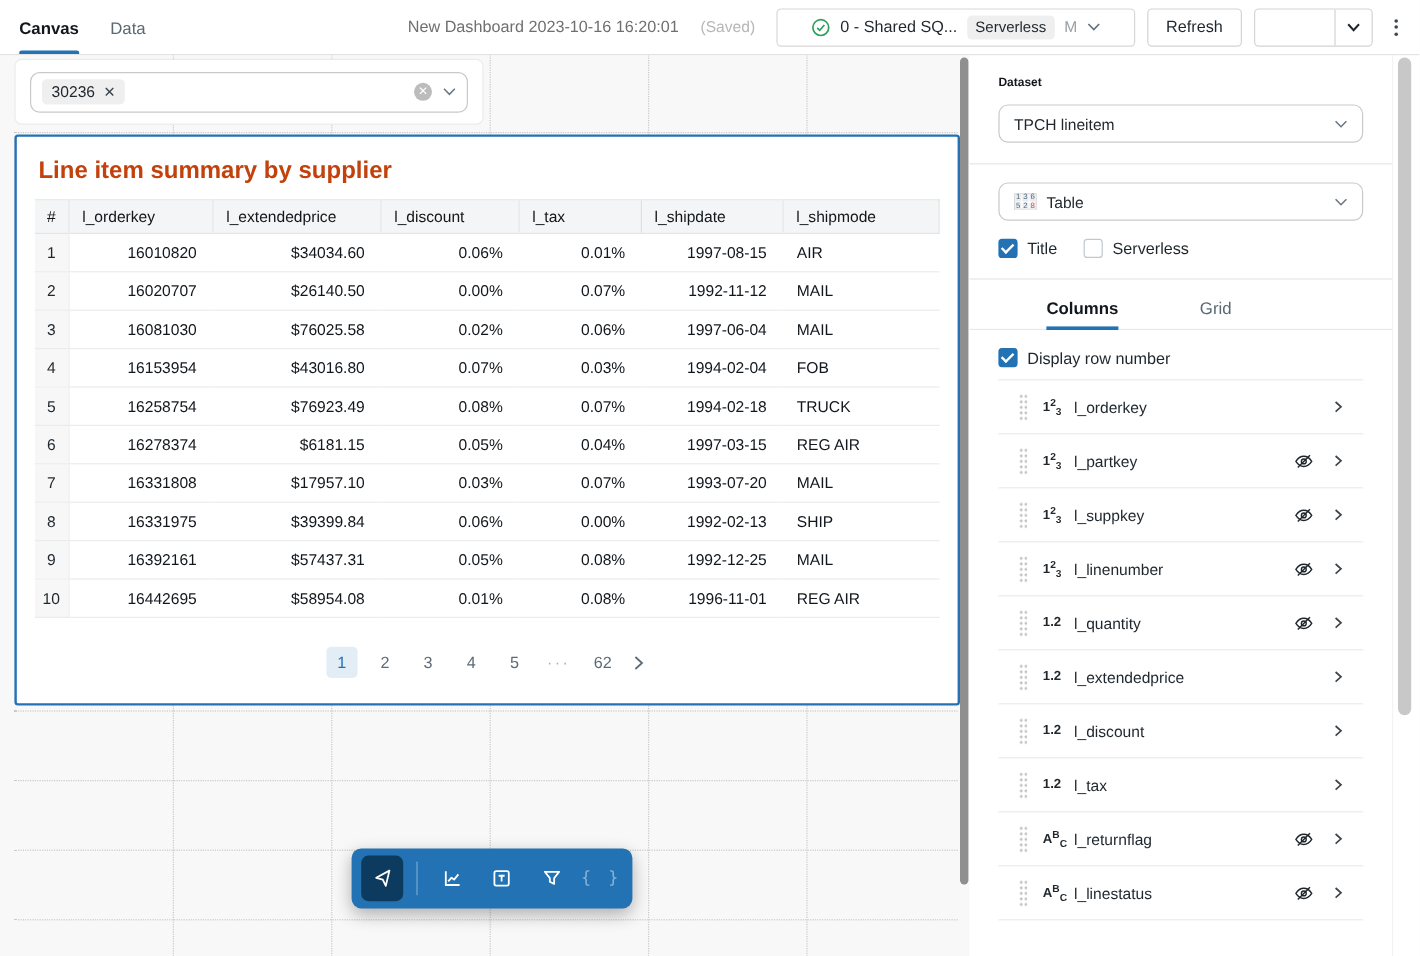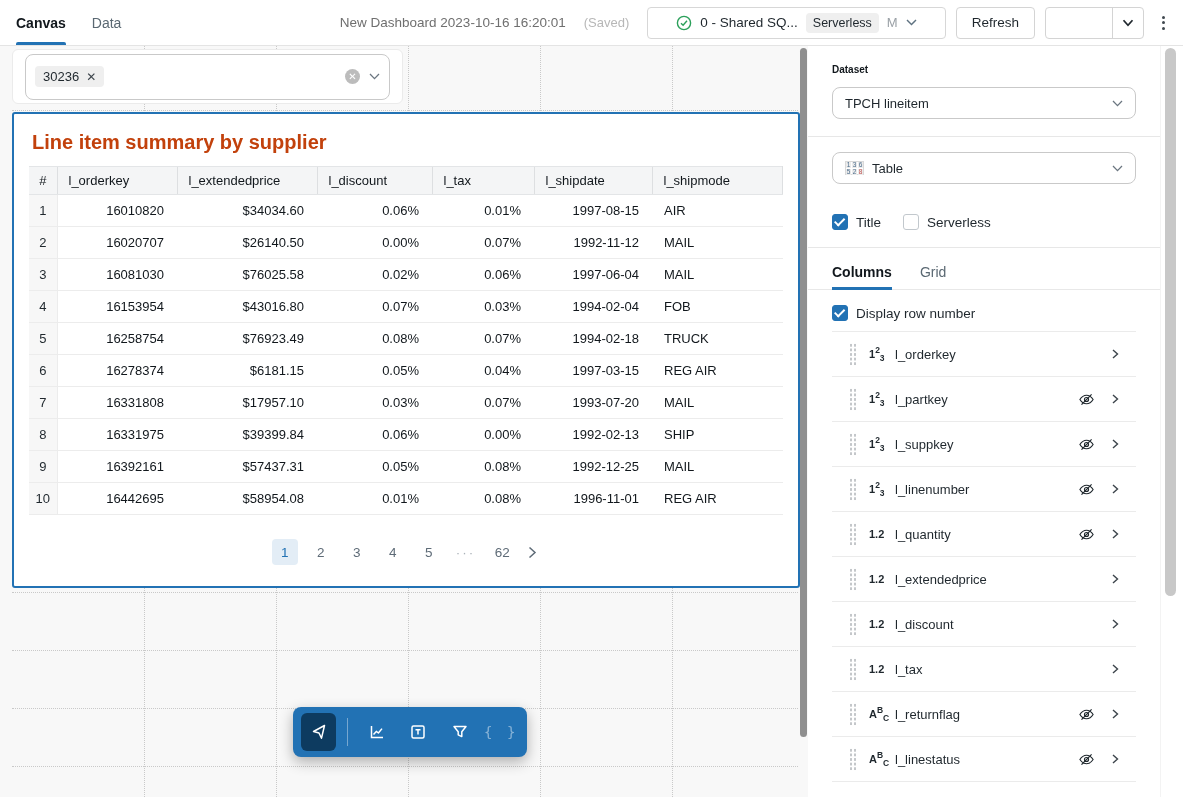--- a/index.html
+++ b/index.html
@@ -38,21 +38,21 @@
   .main { display:flex; height:751px; }
   .canvas { width:808px; position:relative; background:#f8f8f8; overflow:hidden; }
 
   .gridline-v { position:absolute; top:0; bottom:0; width:0; border-left:1px dotted #c9c9c9; z-index:0; }
   .gridline-h { position:absolute; left:12px; right:10px; height:0; border-top:1px dotted #c9c9c9; z-index:0; }
 
   
   .filter-widget { position:absolute; left:12px; top:3px; width:391px; height:55px;
     background:#fff; border:1px solid #ebebeb; border-radius:6px; display:flex;
     align-items:center; padding:0 12px; z-index:1; }
-  .filter-select { flex:1; height:46px; border:1px solid #c9c9c9; border-radius:8px;
+  .filter-select { flex:1; height:34px; border:1px solid #c9c9c9; border-radius:8px;
     background:#fff; display:flex; align-items:center; padding:0 9px; cursor:pointer; }
   .ftag { background:#efefef; border-radius:4px; padding:3px 8px; font-size:13px;
     display:flex; align-items:center; gap:7px; color:#1f272d; }
   .ftag .x { font-size:12px; color:#3c444b; cursor:pointer; }
   .fclear { margin-left:auto; width:15px; height:15px; border-radius:50%; background:#bcbcbc;
     color:#fff; font-size:10px; line-height:15px; text-align:center; cursor:pointer; }
   .fcaret { margin-left:9px; display:flex; align-items:center; }
 
   
   .table-widget { position:absolute; left:12px; top:66px; width:788px; height:476px;
@@ -103,30 +103,30 @@
     align-items:center; padding:0 12px; font-size:13px; color:#1f272d; cursor:pointer;
     background:#fff; }
   .pselect .caret { margin-left:auto; display:flex; align-items:center; }
   .pdivider { height:1px; background:#e7e7e7; margin:17px -24px 15px; }
   .viz-icon { width:19px; height:14px; display:grid; grid-template-columns:repeat(3,1fr);
     grid-template-rows:repeat(2,1fr); gap:1px; background:#fff; border:1px solid #d9d9d9;
     margin-right:8px; flex:none; }
   .viz-icon span { background:#ececec; font-size:6.5px; line-height:6px; text-align:center;
     color:#4a6b8a; display:flex; align-items:center; justify-content:center; }
   .viz-icon span.red { color:#c0504d; }
-  .cbrow { display:flex; align-items:center; gap:22px; margin-top:30px; }
+  .cbrow { display:flex; align-items:center; gap:22px; margin-top:15px; }
   .cbitem { display:flex; align-items:center; gap:8px; font-size:13.5px; color:#1f272d; cursor:pointer; }
   .cb { width:16px; height:16px; border-radius:3px; border:1px solid #c2c8cd; background:#fff;
     display:flex; align-items:center; justify-content:center; flex:none; }
   .cb.checked { background:#2272b4; border-color:#2272b4; }
   .cb.checked::after { content:''; width:8px; height:4px; border-left:2px solid #fff;
     border-bottom:2px solid #fff; transform:rotate(-45deg) translate(0.5px,-1px); }
   .ptabs { display:flex; gap:28px; margin:16px -24px 0; padding:0 24px;
     border-bottom:1px solid #e8e8e8; }
-  .ptab { font-size:14px; color:#5a6872; padding-bottom:9px; position:relative; cursor:pointer; }
+  .ptab { font-size:14px; color:#5a6872; padding-bottom:9px; position:relative; cursor:pointer;margin-left:40px; }
   .ptab.active { color:#11171c; font-weight:700; }
   .ptab.active::after { content:''; position:absolute; left:0; right:0; bottom:-1px; height:3px;
     background:#2272b4; }
   .drn { margin-top:13px; height:20px; }
   .collist { list-style:none; margin-top:8px; border-top:1px solid #ebebeb; }
   .colitem { height:45px; display:flex; align-items:center; border-bottom:1px solid #ebebeb;
     padding:0 16px 0 17px; cursor:pointer; }
   .drag { width:7px; height:23px; margin-right:13px; flex:none;
     background-image:radial-gradient(#c4c7ca 1.1px, transparent 1.1px);
     background-size:4px 4.6px; }

